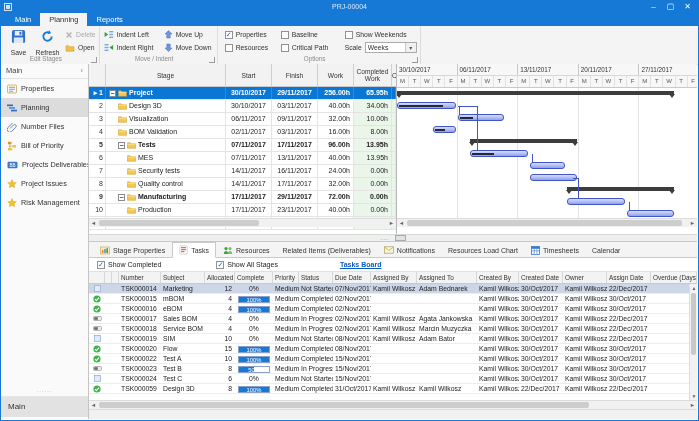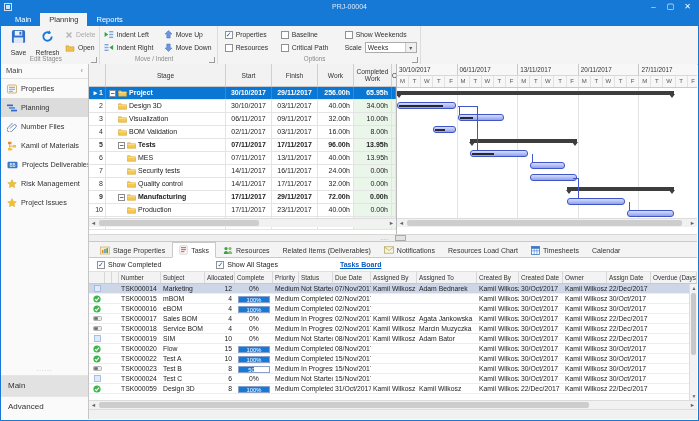--- a/index.html
+++ b/index.html
@@ -323,53 +323,52 @@
       </div>
       <div class="snav-item">
         <span class="icon">
           <svg width="10" height="10" viewBox="0 0 10 10">
             <path d="M2.7 3.5v5M2.7 5.2h2.8M2.7 8.2h2.8" stroke="#b0892f" stroke-width="0.6" fill="none"></path>
             <rect x="1" y="0.8" width="3.5" height="2.5" fill="#e2902c"></rect>
             <rect x="5.5" y="4" width="3.5" height="2.5" fill="#f0c04a"></rect>
             <rect x="1" y="7" width="3.5" height="2.5" fill="#f0c04a"></rect>
           </svg>
         </span>
-        <span>Kamil of Materials</span>
+        <span>Bill of Priority</span>
       </div>
       <div class="snav-item">
         <span class="icon">
           <svg width="11" height="8" viewBox="0 0 11 8">
             <rect x="0.5" y="0.8" width="10" height="6.4" rx="1.2" fill="#3a78c8"></rect>
             <text x="5.5" y="5.6" font-size="4.6" fill="#fff" text-anchor="middle" font-family="sans-serif">BB</text>
           </svg>
         </span>
         <span>Projects Deliverables</span>
       </div>
       <div class="snav-item">
         <span class="icon">
           <svg width="10" height="10" viewBox="0 0 10 10">
             <path d="M5 0.6l1.3 2.8 3 .3-2.2 2 .6 3L5 7.2 2.3 8.7l.6-3-2.2-2 3-.3z" fill="#f2c12e" stroke="#cf9e1c" stroke-width="0.4"></path>
           </svg>
         </span>
-        <span>Risk Management</span>
+        <span>Project Issues</span>
       </div>
       <div class="snav-item">
         <span class="icon">
           <svg width="10" height="10" viewBox="0 0 10 10">
             <path d="M5 0.6l1.3 2.8 3 .3-2.2 2 .6 3L5 7.2 2.3 8.7l.6-3-2.2-2 3-.3z" fill="#f2c12e" stroke="#cf9e1c" stroke-width="0.4"></path>
           </svg>
         </span>
-        <span>Project Issues</span>
+        <span>Risk Management</span>
       </div>
     </div>
   <div class="side-footer">
     <div class="sdots">......</div>
     <div id="sidebar-footer-items">
         <div class="sfoot-item active">Main</div>
-        <div class="sfoot-item">Advanced</div>
       </div>
   </div>
 </div>
 
 <div class="content">
 
   <div class="stage-table">
     <div class="st-header">
       <span class="c num"></span>
       <span class="c stage">Stage</span>

